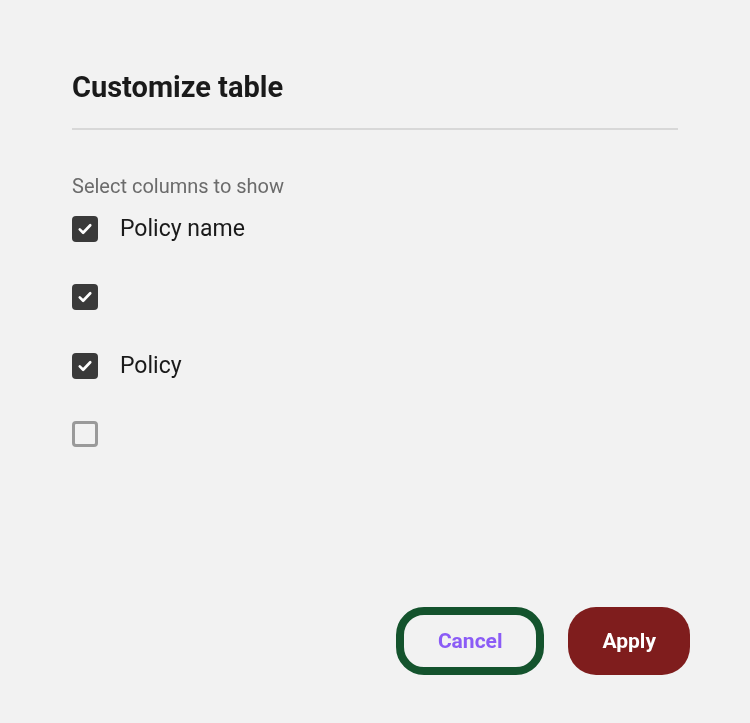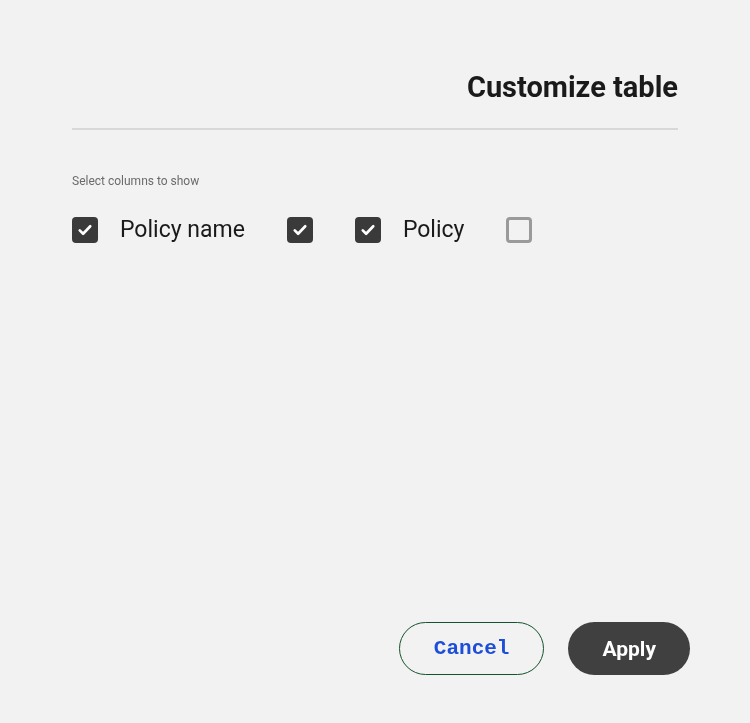--- a/index.html
+++ b/index.html
@@ -13,36 +13,35 @@
       width: 750px;
       height: 723px;
       padding: 70px 72px 48px 72px;
       position: relative;
     }
     .dialog-title {
       font-size: 29px;
       font-weight: 700;
       color: #1a1a1a;
       margin-bottom: 24px;
-      text-align: right;
     }
     .divider {
       height: 2px;
       background: #d8d8d8;
       width: 100%;
       margin-bottom: 44px;
     }
     .subtitle {
-      font-size: 12px;
+      font-size: 20px;
       color: #6b6b6b;
-      margin-bottom: 28px;
+      margin-bottom: 17px;
     }
     .checkbox-list {
       display: flex;
-      flex-direction: row;
+      flex-direction: column;
       gap: 42px;
     }
     .checkbox-row {
       display: flex;
       align-items: center;
       gap: 22px;
       cursor: pointer;
     }
     .checkbox {
       width: 26px;
@@ -80,26 +79,25 @@
       padding: 14px 34px;
       font-size: 21px;
       font-weight: 700;
       border-radius: 28px;
       cursor: pointer;
       border: none;
       font-family: inherit;
     }
     .btn-cancel {
       background: transparent;
-      color: #1d4ed8;
-      border: 1px solid #14532d;
-      font-family: Liberation Mono, monospace;
+      color: #8b5cf6;
+      border: 8px solid #14532d;
     }
     .btn-apply {
-      background: #404040;
+      background: #7f1d1d;
       color: #ffffff;
     }
   </style>
 </head>
 <body>
 
 <h1 class="dialog-title">Customize table</h1>
 
 <div class="divider"></div>
 

